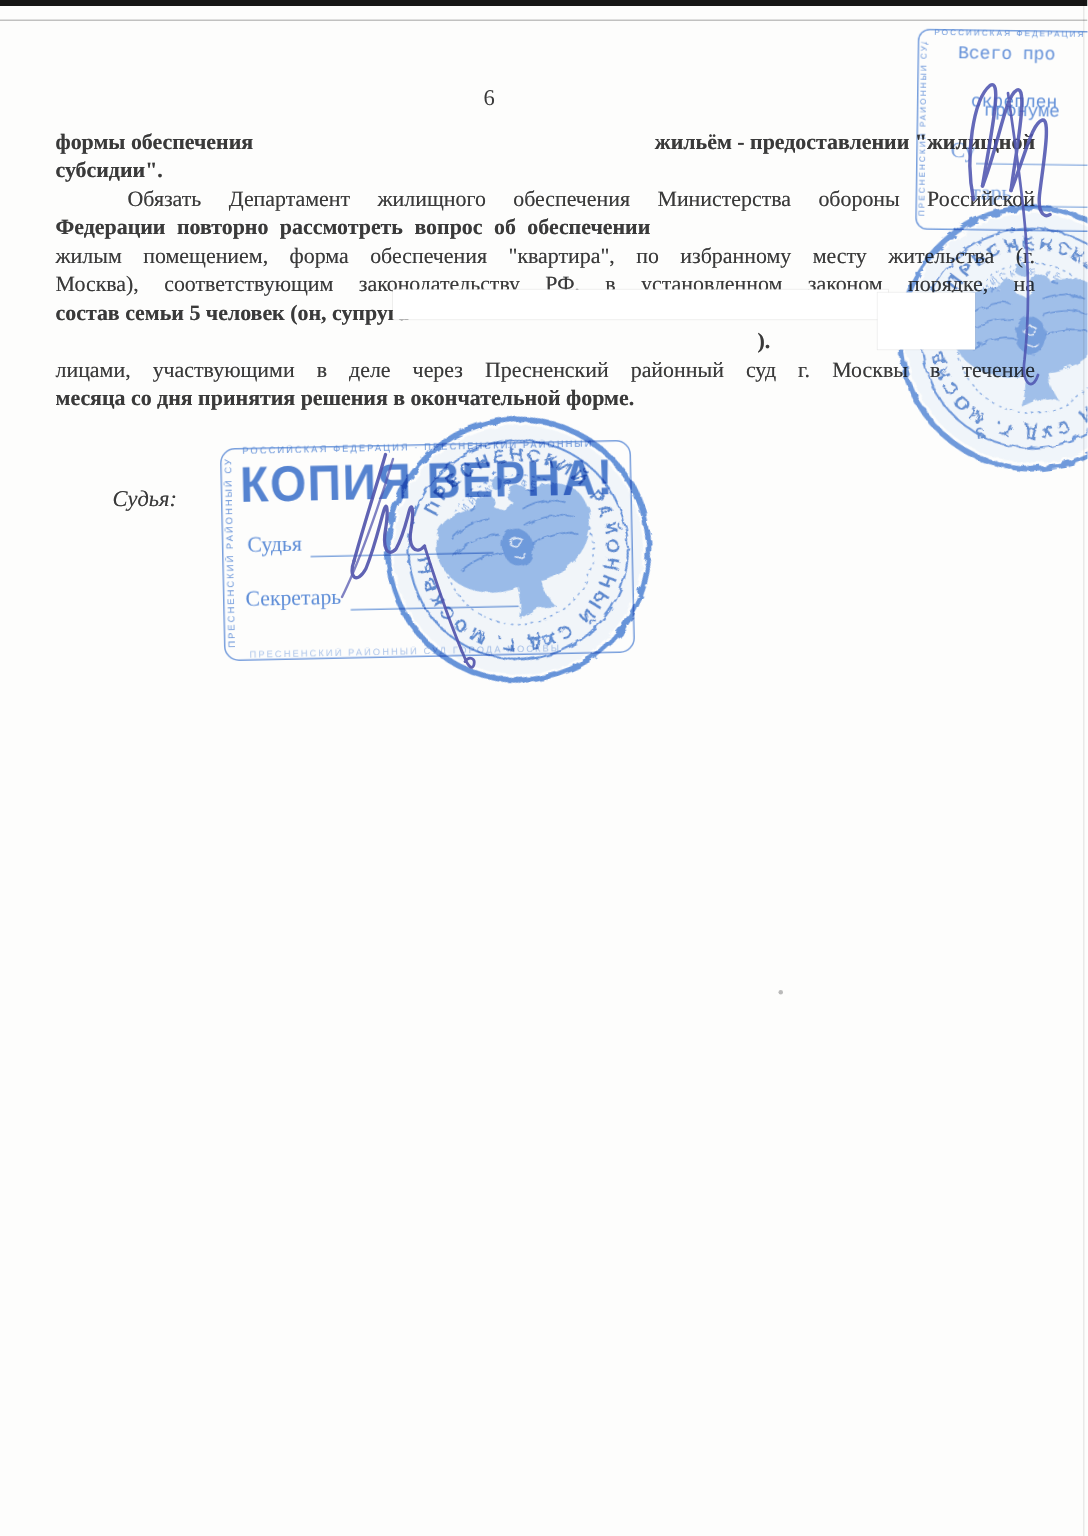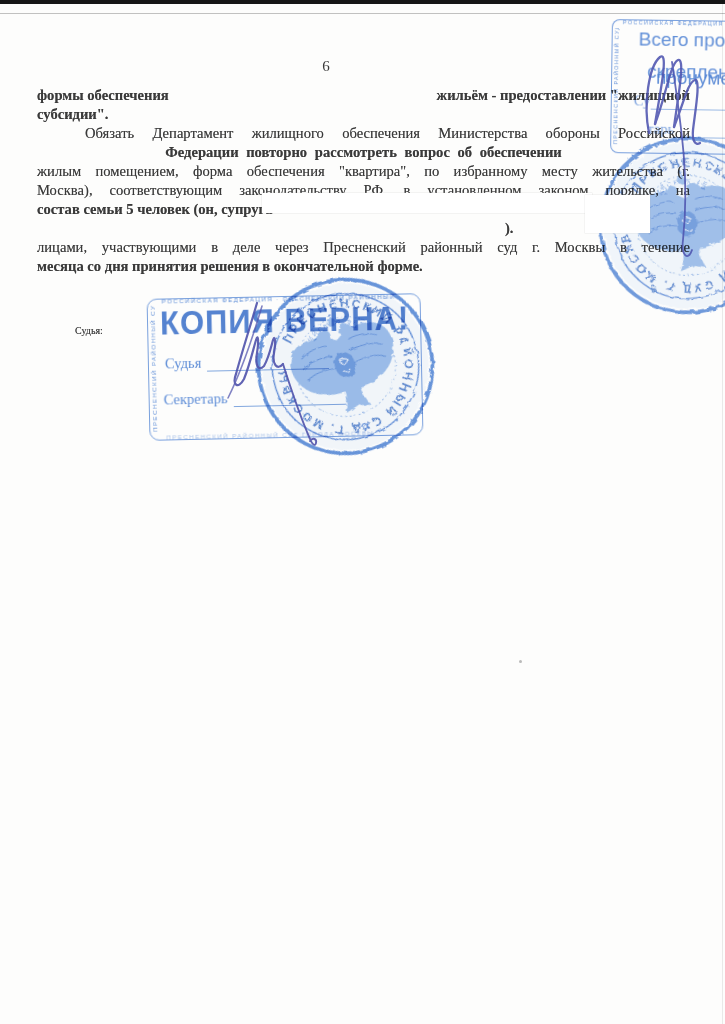--- a/index.html
+++ b/index.html
@@ -18,23 +18,23 @@
     position:absolute;left:37px;top:86px;width:653px;
     font-size:14.6px;line-height:19px;color:#3a3a3a;
     text-shadow:0 0 .4px rgba(50,50,50,.55);
   }
   .line{white-space:nowrap;font-weight:bold;}
   .jline{text-align:justify;text-align-last:justify;}
   .flexline{display:flex;justify-content:space-between;}
   .indent{padding-left:48px;}
   .pagenum{position:absolute;left:306px;top:58px;width:40px;text-align:center;
     font-size:15px;color:#3a3a3a;font-family:"Liberation Serif",serif;}
-  .judge-label{position:absolute;left:75px;top:325px;font-size:10px;color:#3a3a3a;
-    font-family:"Liberation Serif",serif;text-shadow:0 0 .4px rgba(50,50,50,.55);}
-  .wspace{word-spacing:4px;text-align:center;}
+  .judge-label{position:absolute;left:75px;top:325px;font-size:15px;color:#3a3a3a;
+    font-family:"Liberation Serif",serif;text-shadow:0 0 .4px rgba(50,50,50,.55);font-style:italic;}
+  .wspace{word-spacing:4px;}
   .paren{padding-left:468px;}
   
   .stamp-layer{position:absolute;left:0;top:0;width:725px;height:1024px;pointer-events:none;}
   .rect-stamp{
     position:absolute;border:1.6px solid rgba(77,130,214,.75);
     color:#4d82d6;mix-blend-mode:multiply;filter:blur(.25px);
   }
   .copy-stamp{
     left:148px;top:296px;width:272px;height:140px;border-radius:10px;
     transform:rotate(-1.2deg);
@@ -50,22 +50,22 @@
   .stamp-line{display:inline-block;border-bottom:1.2px solid rgba(90,140,215,.75);height:14px;}
   .border-text{
     position:absolute;font-size:6.2px;letter-spacing:1.4px;color:rgba(77,130,214,.85);
     white-space:nowrap;overflow:hidden;font-family:"Liberation Sans",sans-serif;
   }
   .border-text.vert{writing-mode:vertical-rl;transform:rotate(180deg);}
   .binder-stamp{
     left:611px;top:20px;width:130px;height:132px;border-radius:8px 0 0 8px;border-right:none;
     transform:rotate(.8deg);
   }
-  .binder-line{position:absolute;font-size:19px;color:rgba(77,130,214,.88);white-space:nowrap;
-    font-family:Liberation Sans, sans-serif;}
+  .binder-line{position:absolute;font-size:12px;color:rgba(77,130,214,.88);white-space:nowrap;
+    font-family:Liberation Mono, monospace;}
   .seal{position:absolute;mix-blend-mode:multiply;}
   .seal svg{display:block;}
   .redaction{position:absolute;background:#ffffff;z-index:30;}
   .r1{left:262px;top:193px;width:330px;height:20px;box-shadow:0 0 0 .4px rgba(180,180,180,.35);}
   .r2{left:585px;top:195px;width:65px;height:38px;box-shadow:0 0 0 .4px rgba(180,180,180,.3);}
   .sig-layer{position:absolute;left:0;top:0;width:725px;height:1024px;z-index:40;pointer-events:none;}
 </style>
 </head>
 <body>
 

